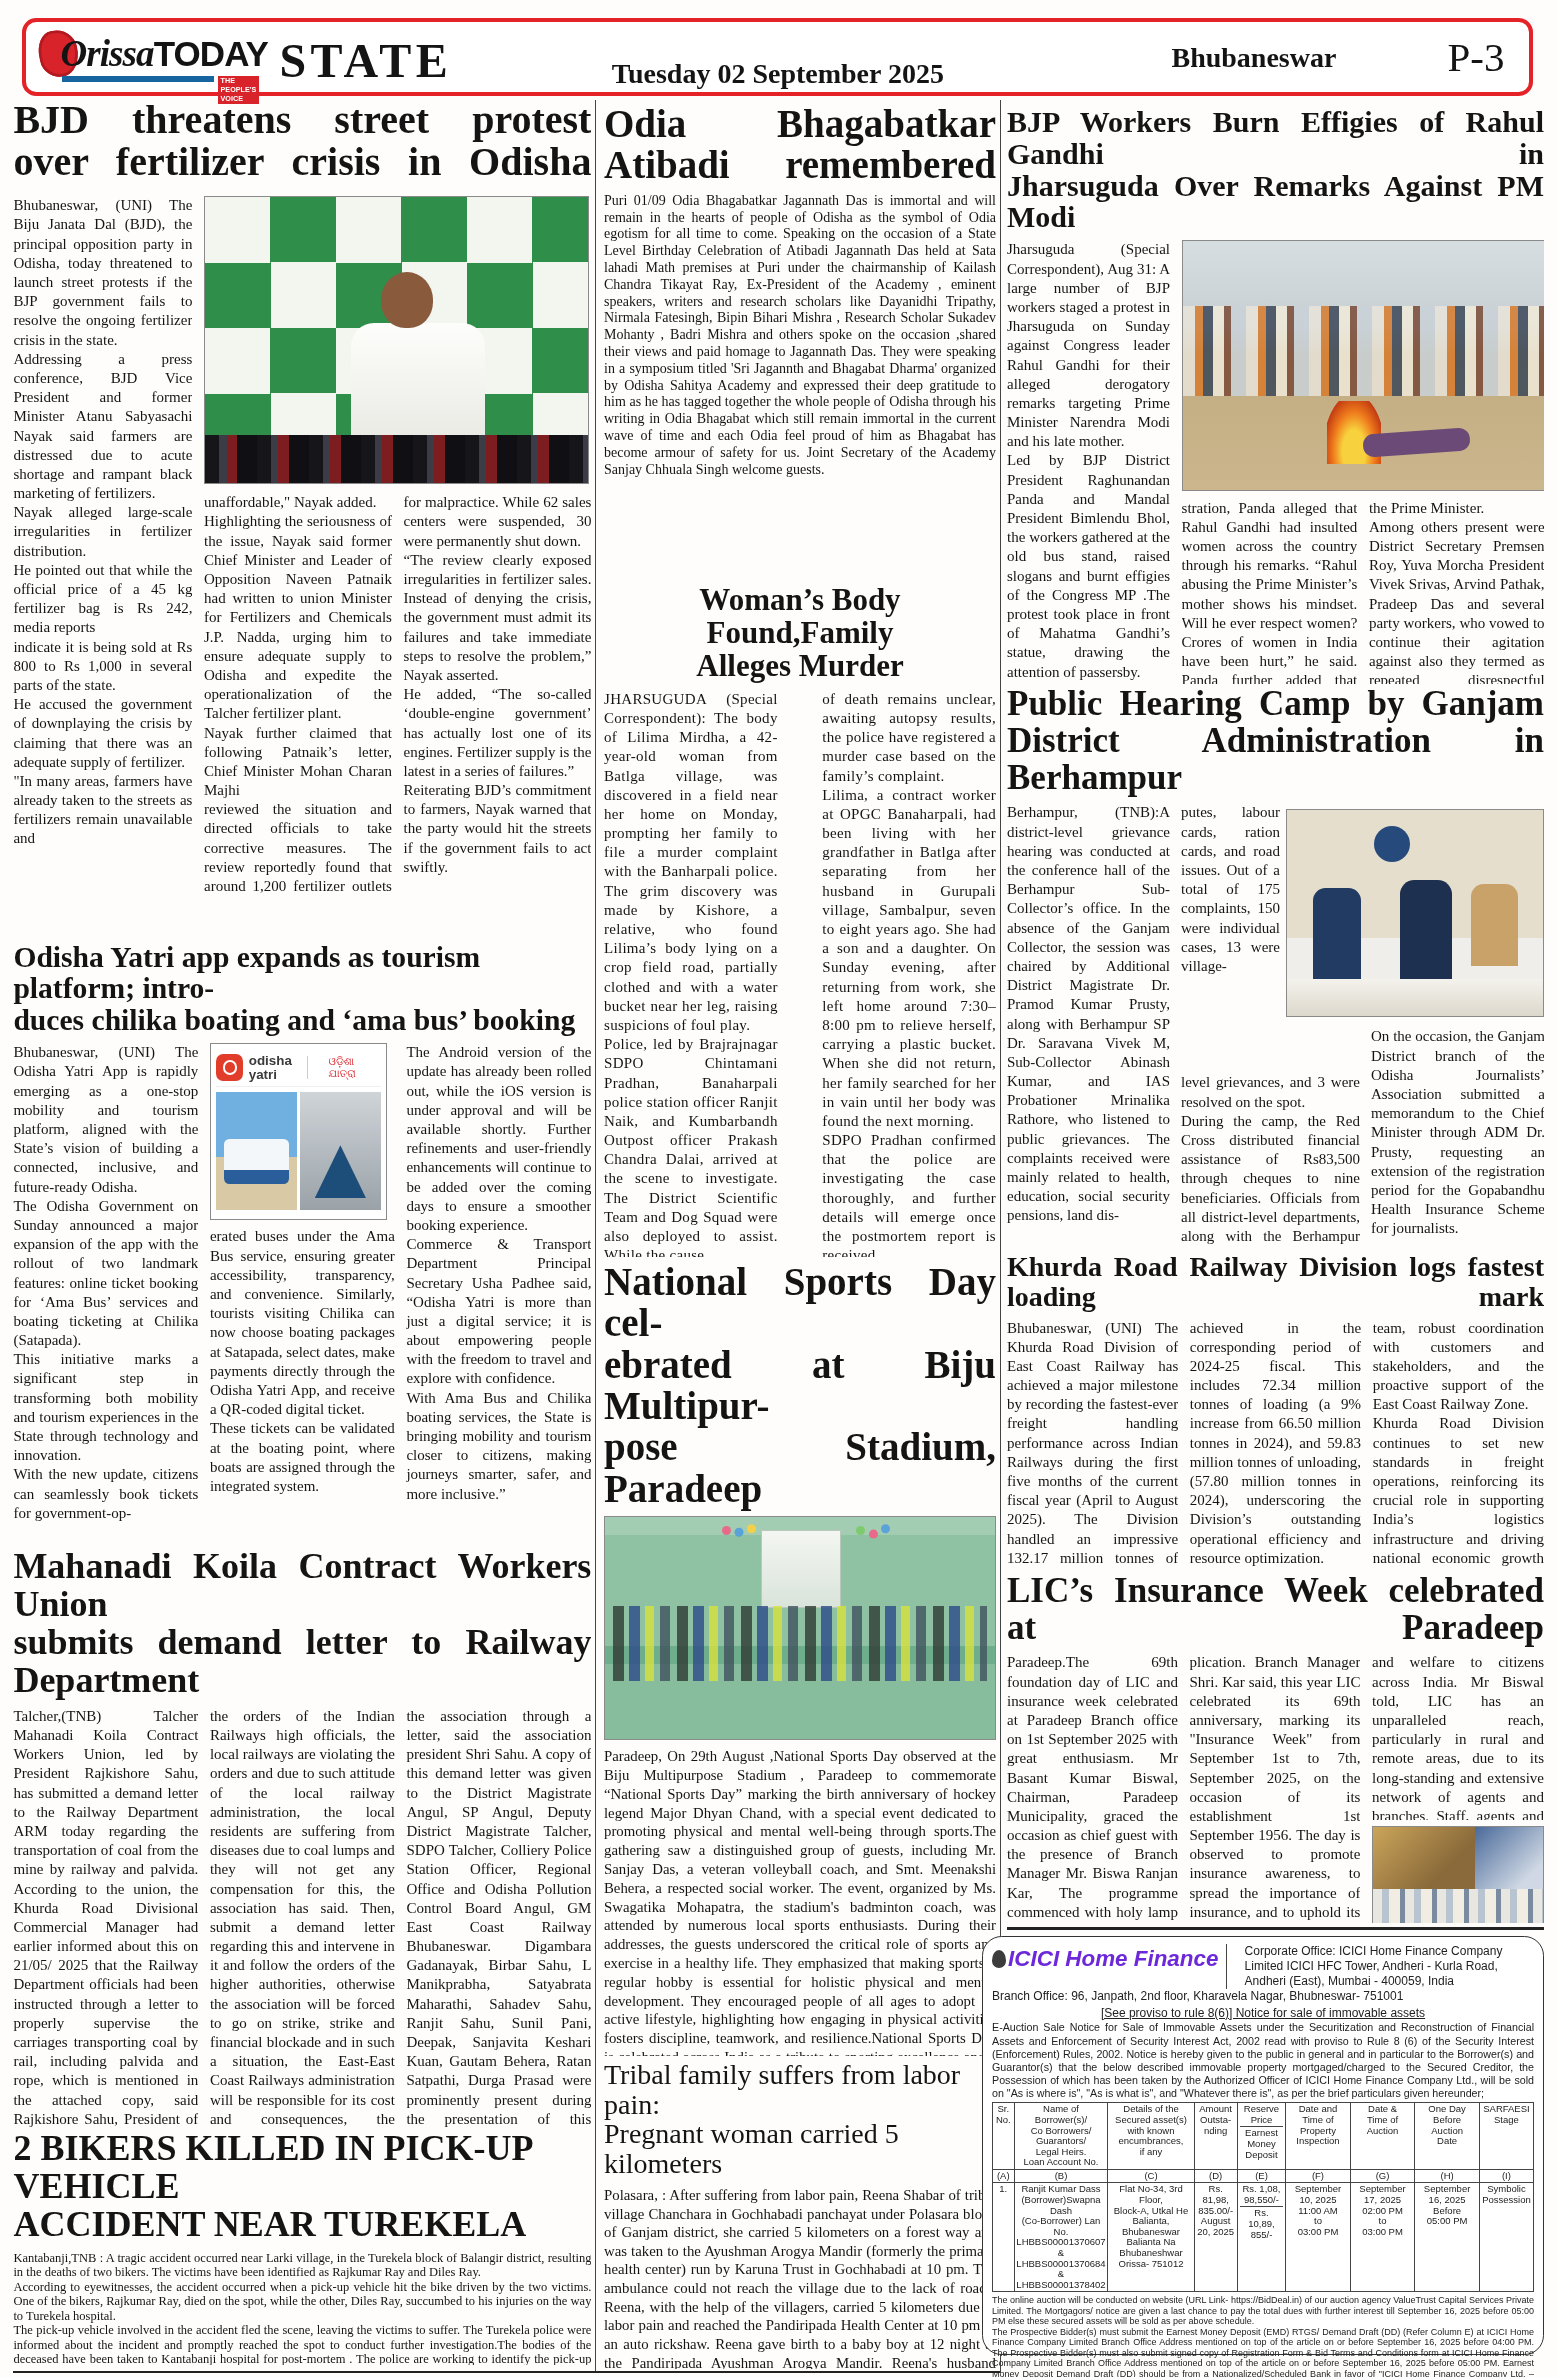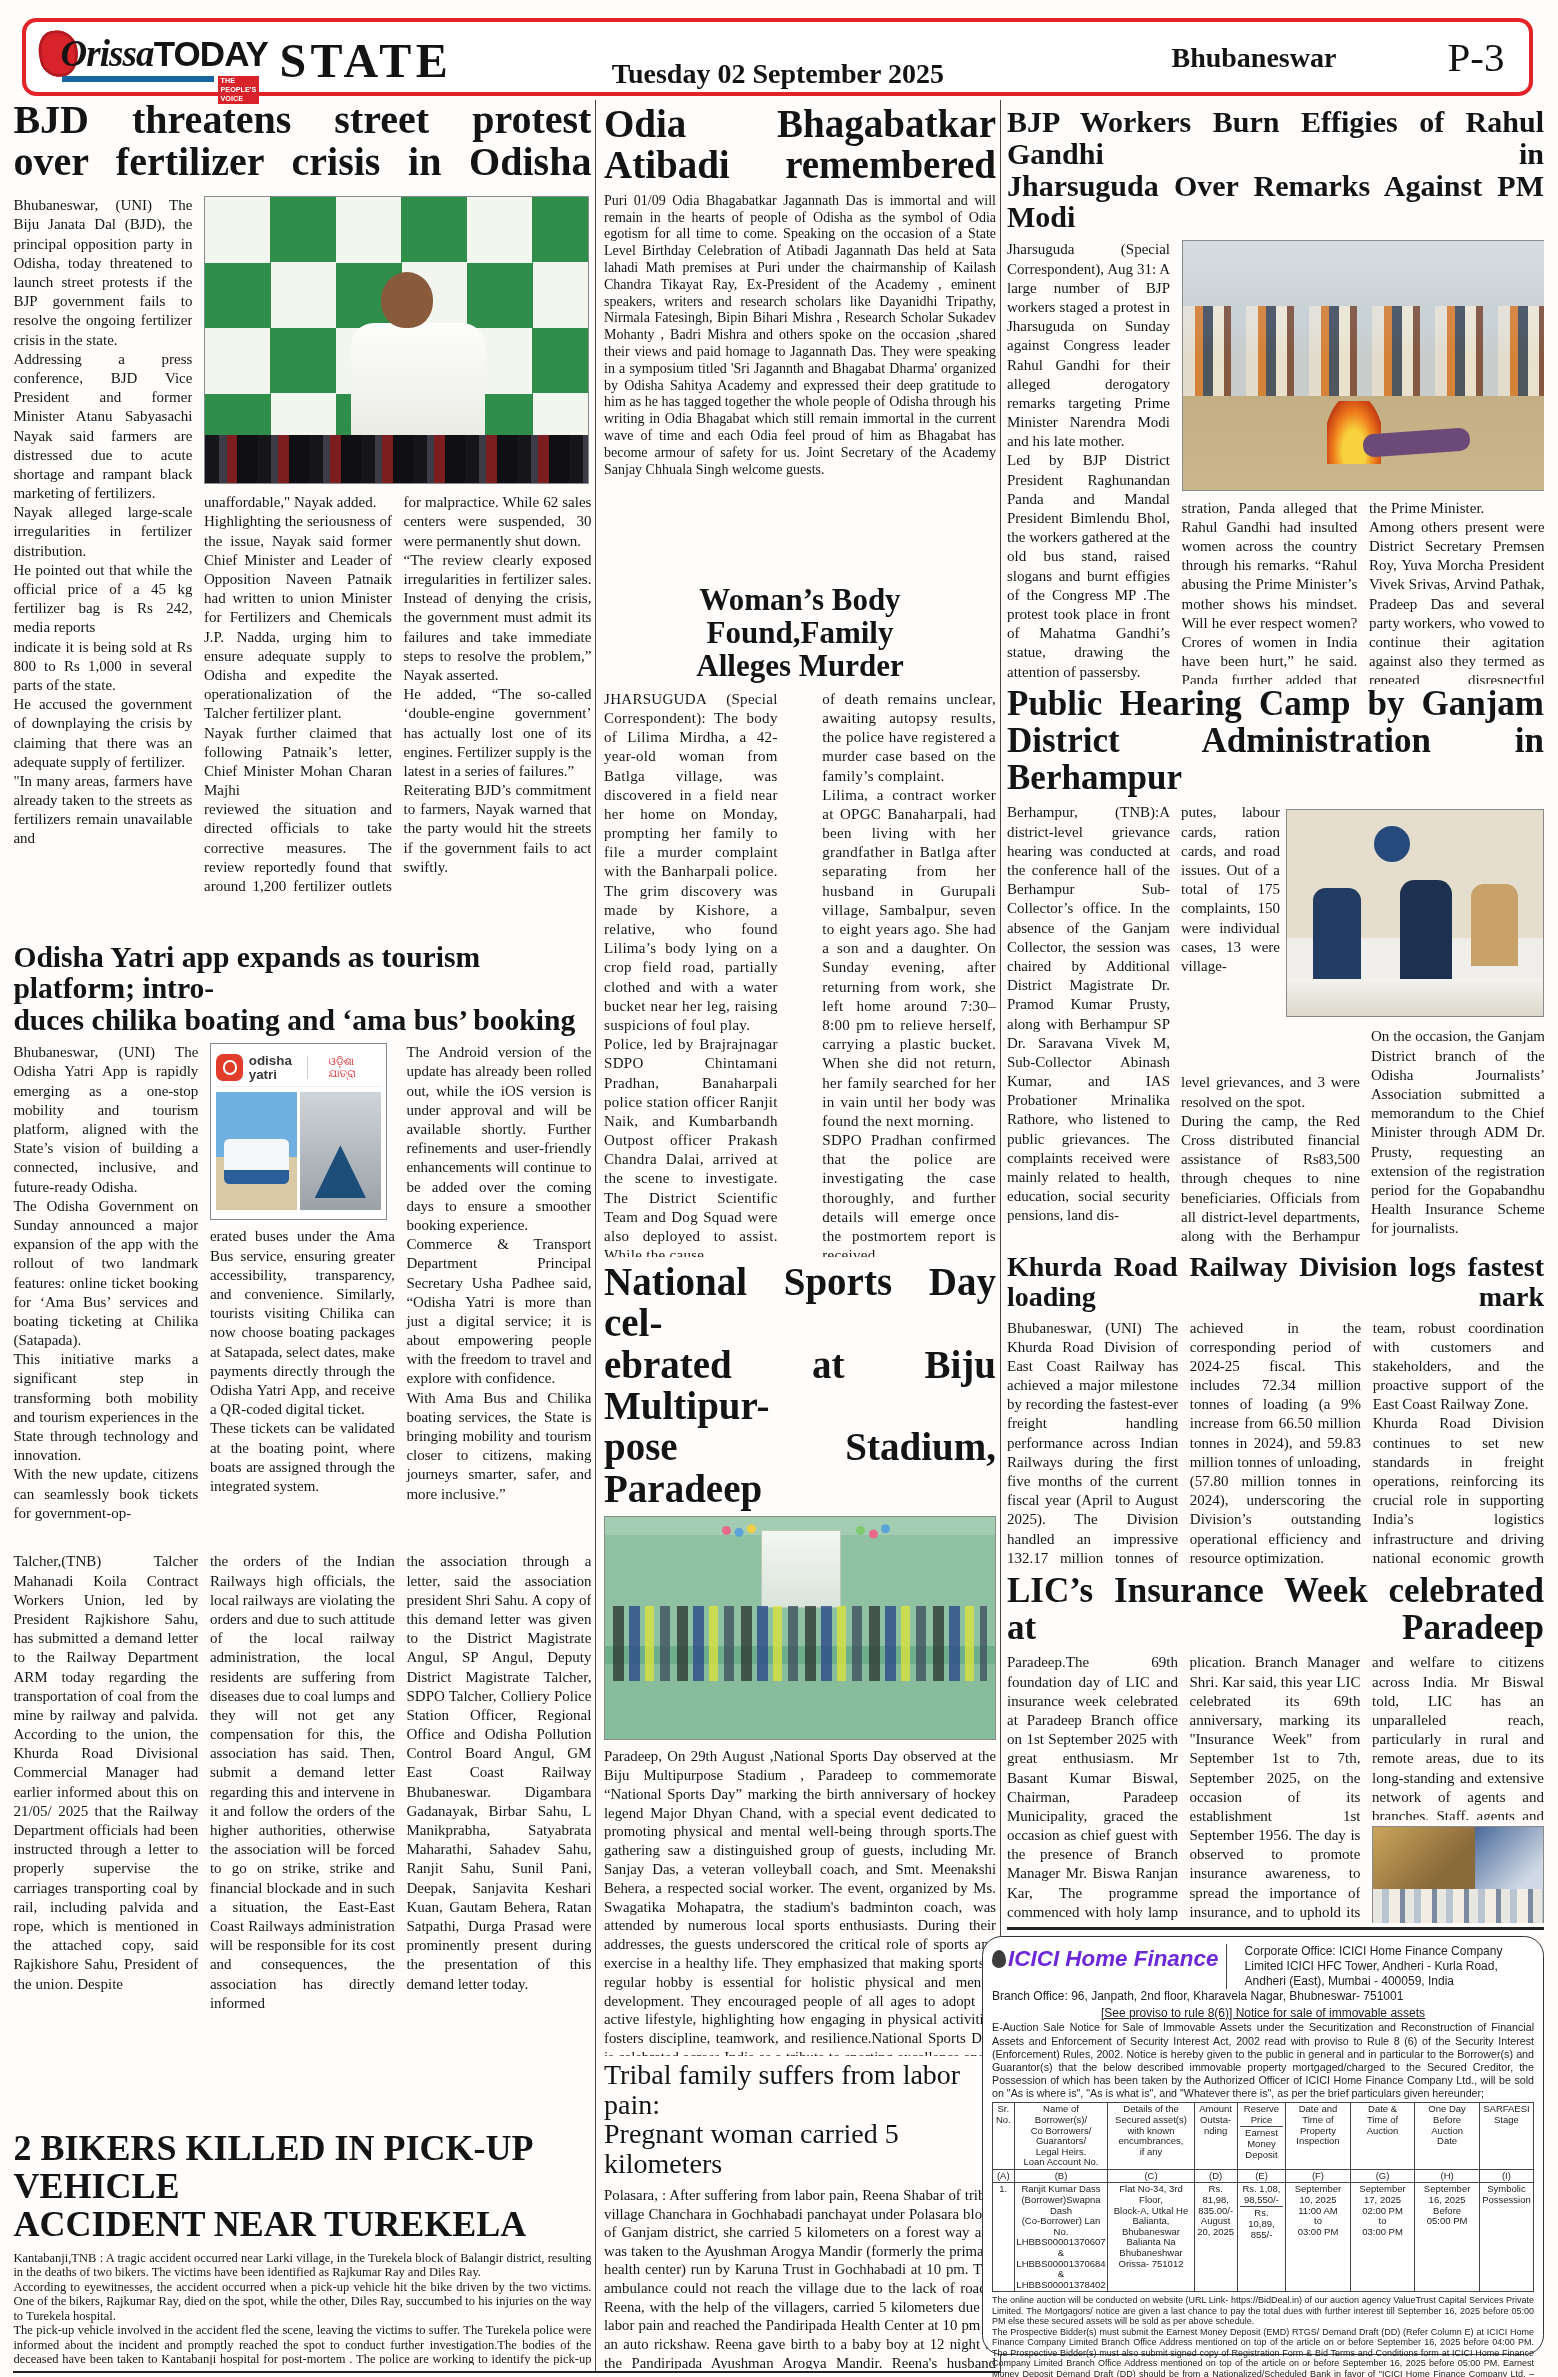--- a/index.html
+++ b/index.html
@@ -165,20 +165,22 @@
         <div class="bt" style="height:315px;margin-top:7.2px;">erated buses under the Ama Bus service, ensuring greater accessibility, transparency, and convenience. Similarly, tourists visiting Chilika can now choose boating packages at Satapada, select dates, make payments directly through the Odisha Yatri App, and receive a QR-coded digital ticket.
 These tickets can be validated at the boating point, where boats are assigned through the integrated system.</div>
       </div>
       <div class="bt" style="flex:1;height:501px;">The Android version of the update has already been rolled out, while the iOS version is under approval and will be available shortly. Further refinements and user-friendly enhancements will continue to be added over the coming days to ensure a smoother booking experience.
 Commerce &amp; Transport Department Principal Secretary Usha Padhee said, “Odisha Yatri is more than just a digital service; it is about empowering people with the freedom to travel and explore with confidence.
 With Ama Bus and Chilika boating services, the State is bringing mobility and tourism closer to citizens, making journeys smarter, safer, and more inclusive.”</div>
     </div>
   </div>
 
   <div class="art" style="left:13.4px;top:1547px;width:578px;height:580px;">
+    <h2 class="ttl" style="font-size:36px;">Mahanadi Koila Contract Workers Union
+submits demand letter to Railway Department</h2>
     <div class="cols" style="margin-top:5.4px;">
       <div class="bt" style="flex:1;height:473px;">Talcher,(TNB) Talcher Mahanadi Koila Contract Workers Union, led by President Rajkishore Sahu, has submitted a demand letter to the Railway Department ARM today regarding the transportation of coal from the mine by railway and palvida. According to the union, the Khurda Road Divisional Commercial Manager had earlier informed about this on 21/05/ 2025 that the Railway Department officials had been instructed through a letter to properly supervise the carriages transporting coal by rail, including palvida and rope, which is mentioned in the attached copy, said Rajkishore Sahu, President of the union. Despite</div>
       <div class="bt" style="flex:1;height:473px;">the orders of the Indian Railways high officials, the local railways are violating the orders and due to such attitude of the local railway administration, the local residents are suffering from diseases due to coal lumps and they will not get any compensation for this, the association has said. Then, submit a demand letter regarding this and intervene in it and follow the orders of the higher authorities, otherwise the association will be forced to go on strike, strike and financial blockade and in such a situation, the East-East Coast Railways administration will be responsible for its cost and consequences, the association has directly informed</div>
       <div class="bt" style="flex:1;height:473px;">the association through a letter, said the association president Shri Sahu. A copy of this demand letter was given to the District Magistrate Angul, SP Angul, Deputy District Magistrate Talcher, SDPO Talcher, Colliery Police Station Officer, Regional Office and Odisha Pollution Control Board Angul, GM East Coast Railway Bhubaneswar. Digambara Gadanayak, Birbar Sahu, L Manikprabha, Satyabrata Maharathi, Sahadev Sahu, Ranjit Sahu, Sunil Pani, Deepak, Sanjavita Keshari Kuan, Gautam Behera, Ratan Satpathi, Durga Prasad were prominently present during the presentation of this demand letter today.</div>
     </div>
   </div>
 
   <div class="art" style="left:13.4px;top:2129px;width:578px;height:236px;">
     <h2 class="ttl ttl-l" style="font-size:36px;">2 BIKERS KILLED IN PICK-UP VEHICLE
 ACCIDENT NEAR TUREKELA</h2>

